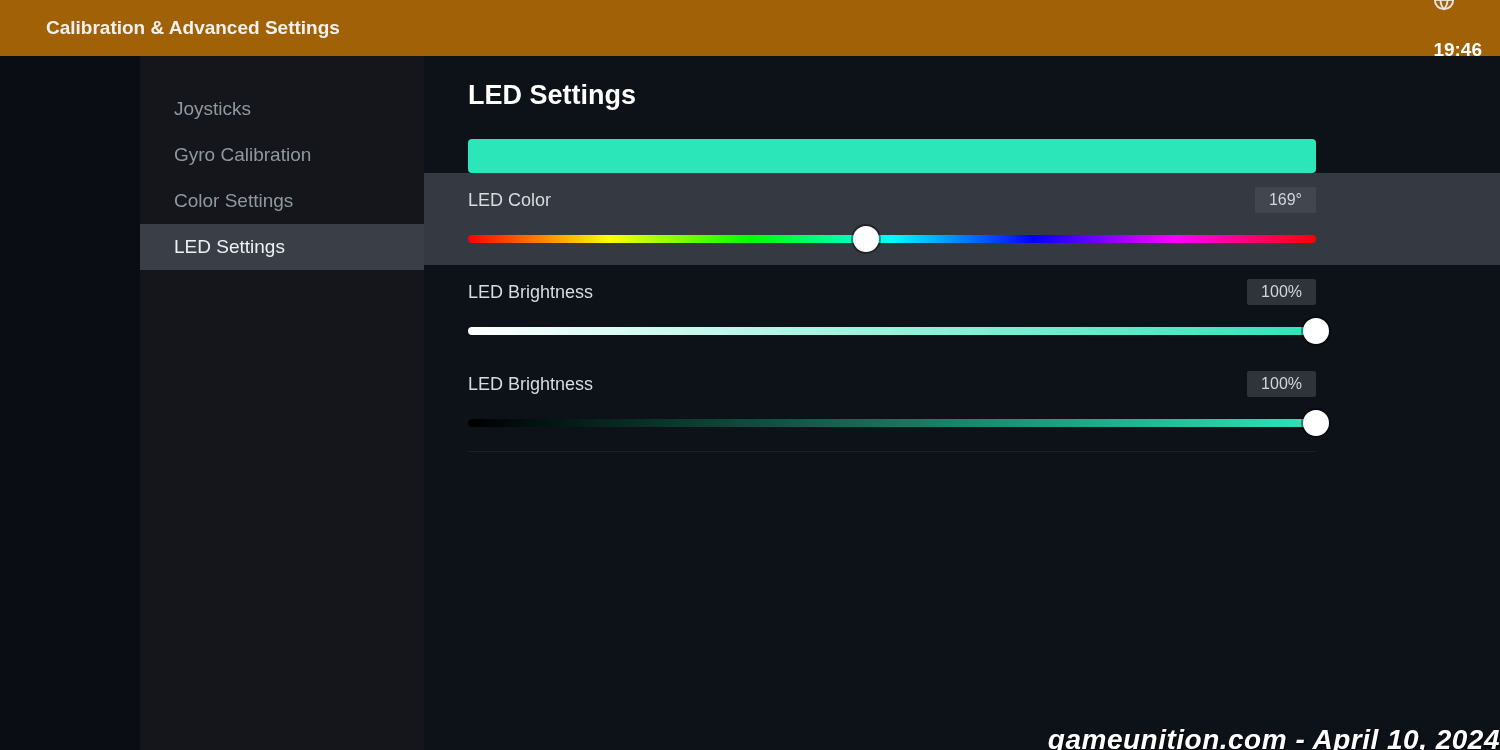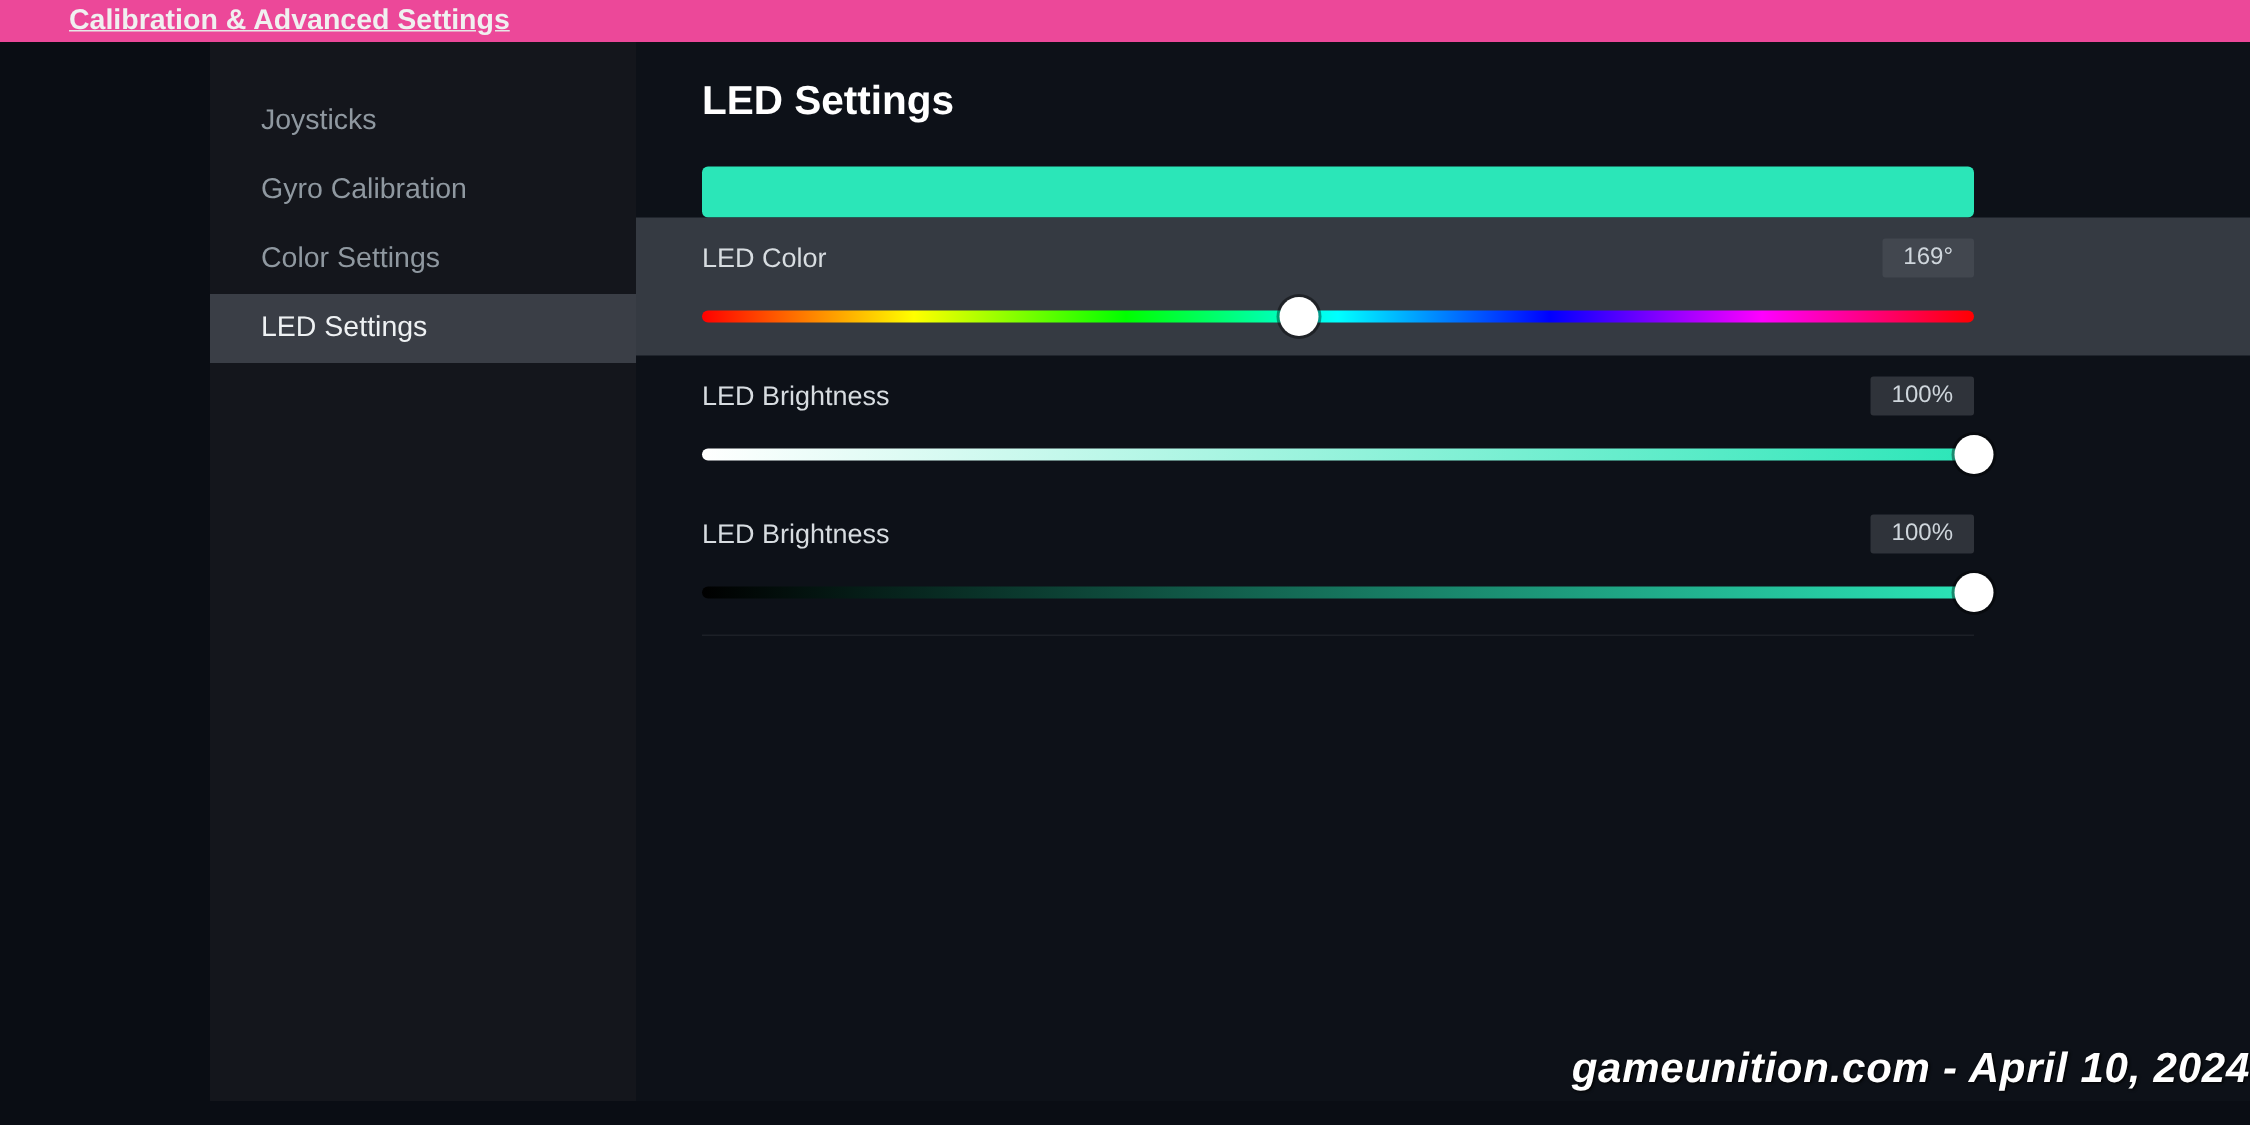--- a/index.html
+++ b/index.html
@@ -1,25 +1,24 @@
 <!DOCTYPE html>
 <html><head>
   <meta charset="utf-8">
   <style>
     * { margin: 0; padding: 0; box-sizing: border-box; font-family: "Segoe UI", Arial, sans-serif; }
     html, body { width: 1500px; height: 750px; background: #0a0d14; color: #e6e6e6; overflow: hidden; }
 
     .header {
-      height: 28px;
-      background: #ec4899;
+      height: 56px;
+      background: #a16207;
       display: flex;
       align-items: center;
       padding: 0 18px;
       justify-content: space-between;
-      text-decoration: underline;
     }
     .header-title { font-size: 19px; font-weight: 600; color: #f0f0f0; padding-left: 28px; }
     .header-right { display: flex; align-items: flex-start; gap: 28px; flex-direction: column; }
     .header-icon { width: 22px; height: 22px; display: flex; align-items: center; justify-content: center; color: #e5e5e5; }
     .header-icon svg { width: 22px; height: 22px; }
     .header-time { font-size: 19px; font-weight: 600; color: #fff; }
     .avatar {
       width: 28px; height: 28px;
       border-right: 3px solid #2aa7e6;
       background: radial-gradient(circle at 50% 45%, #c43a1c 35%, #2b130a 70%);

